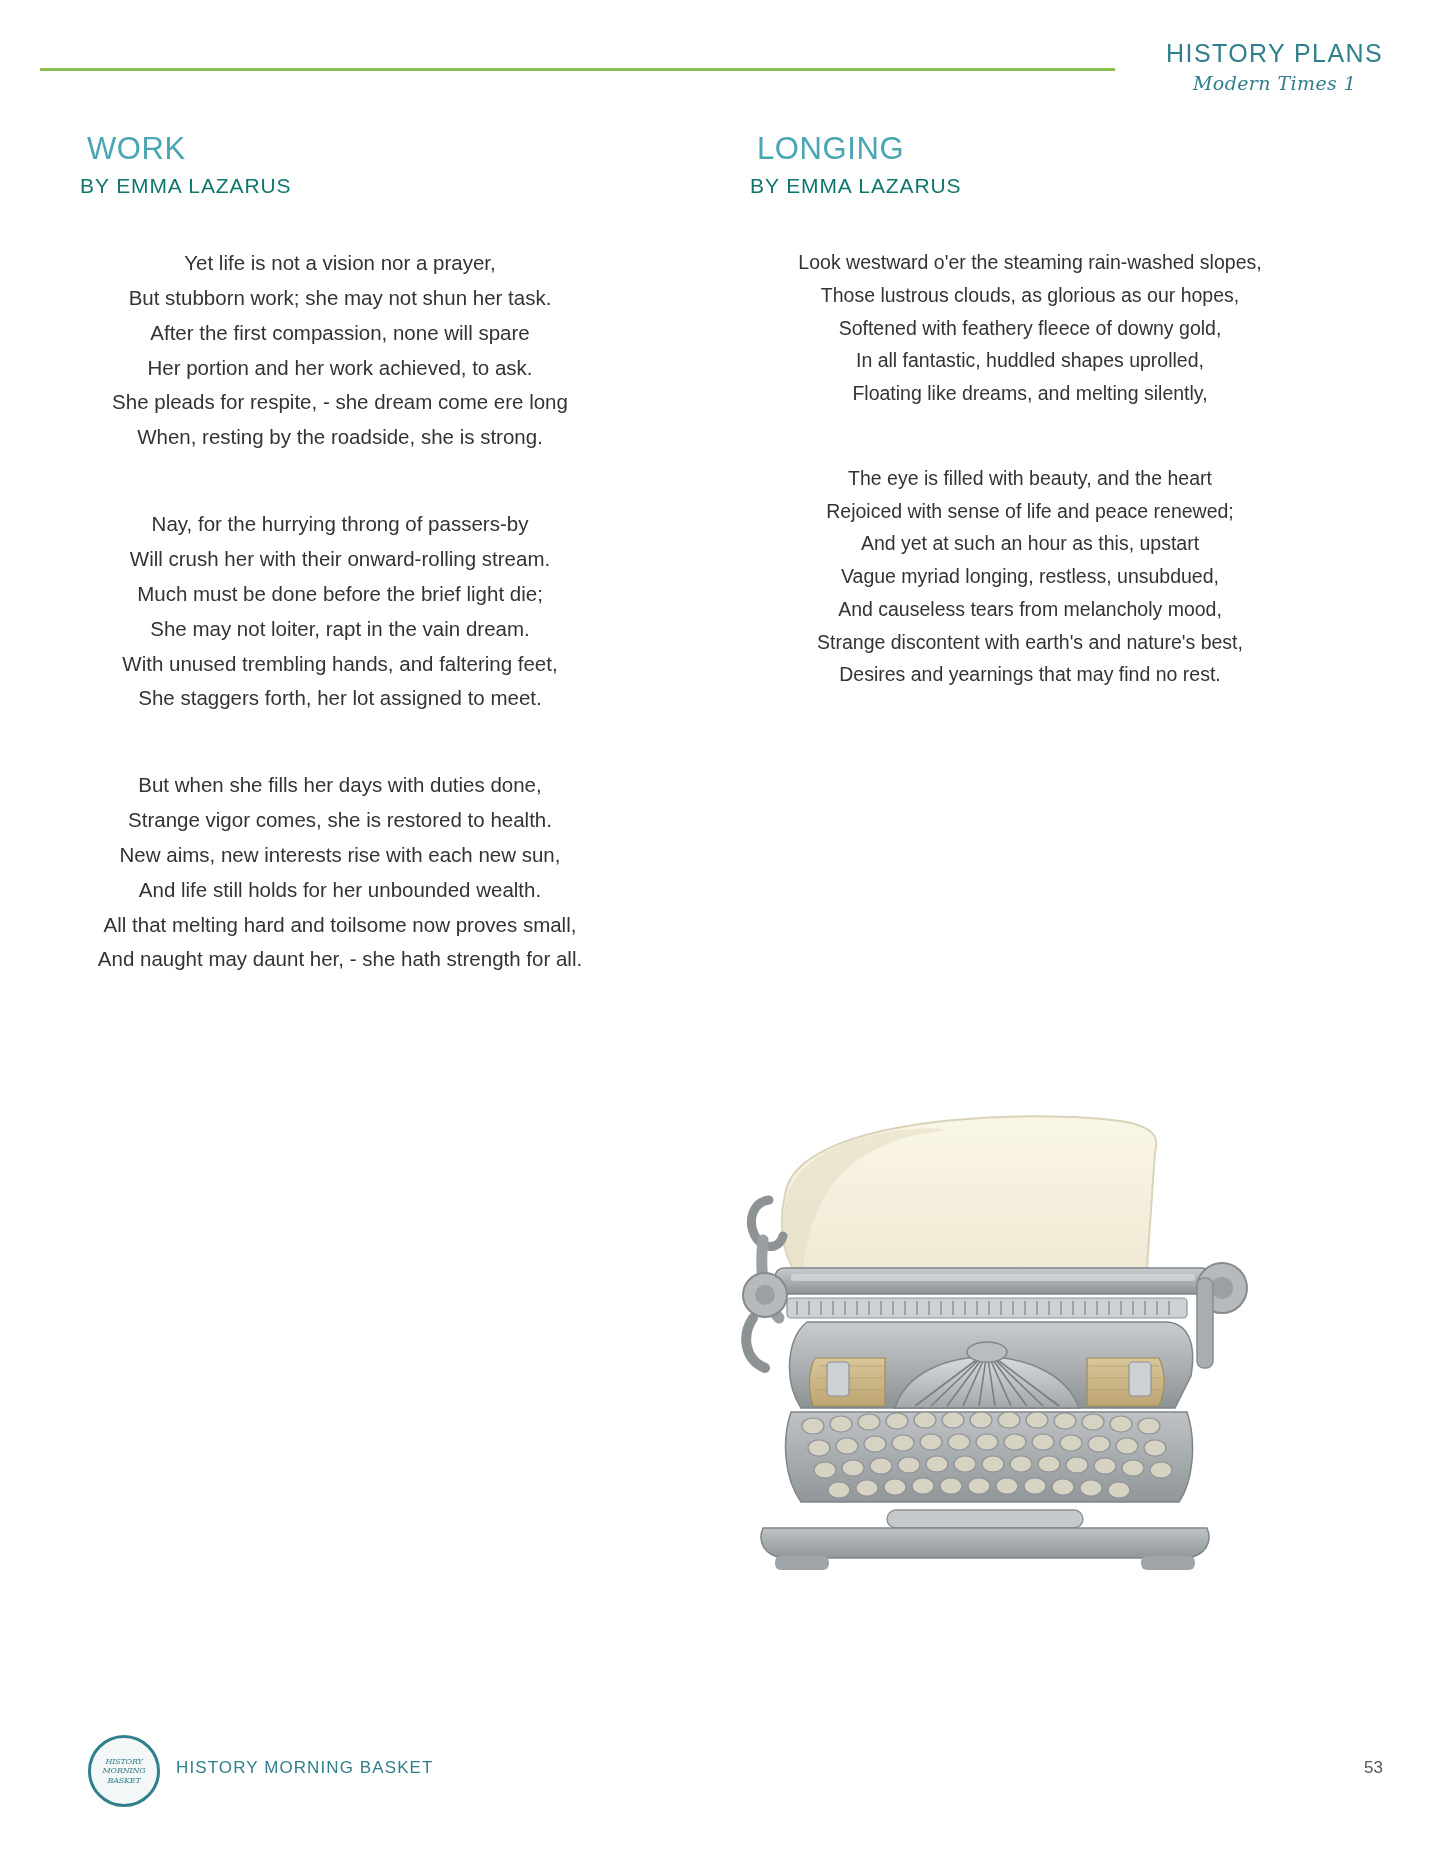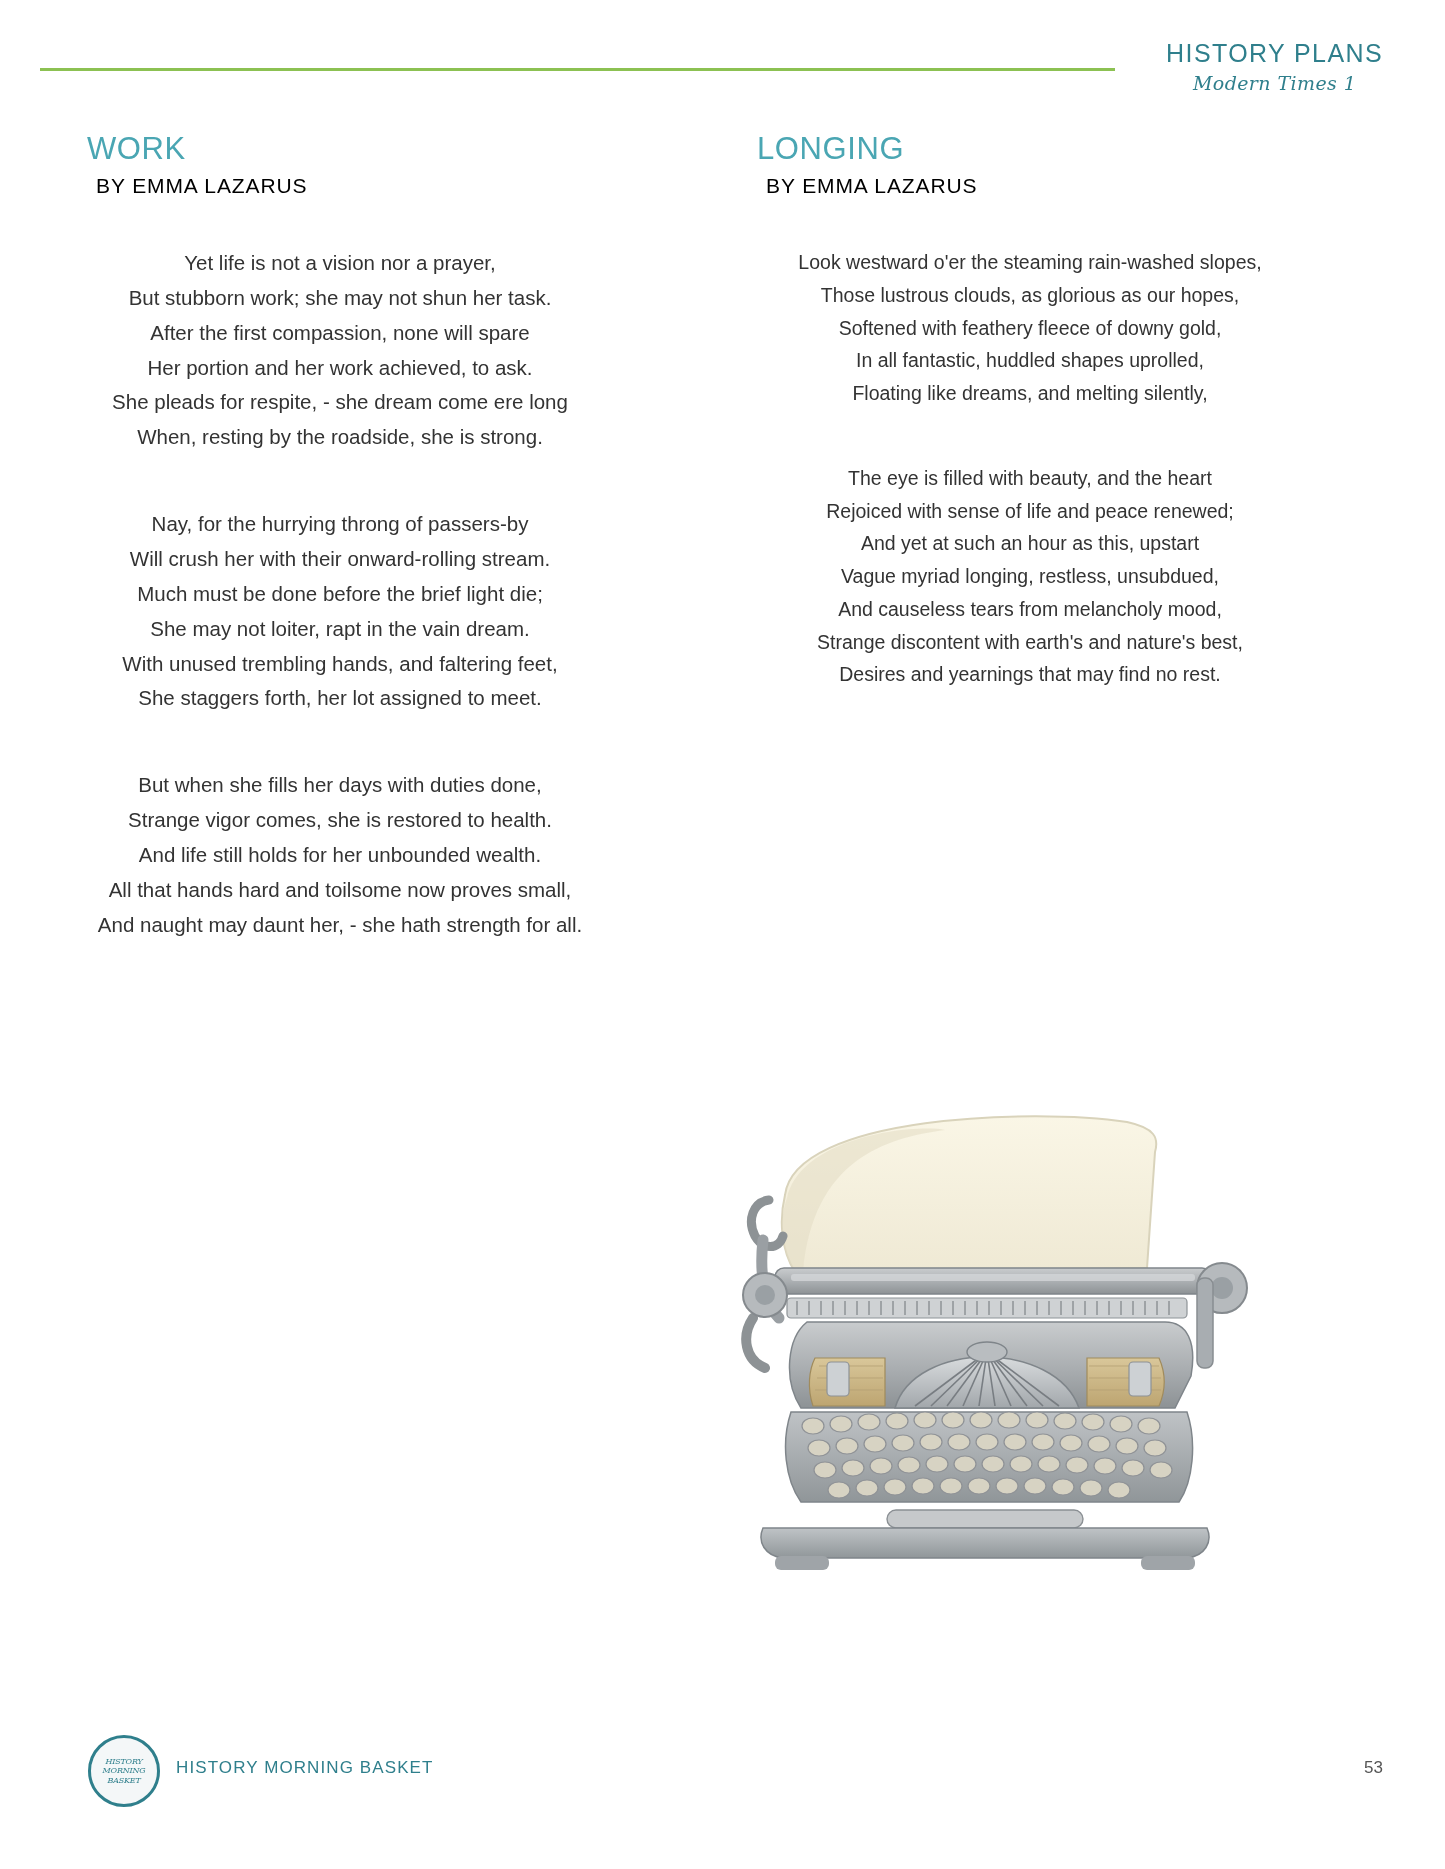--- a/index.html
+++ b/index.html
@@ -59,23 +59,23 @@
   .poem-title {
     font-size: 31px;
     color: #4aa6b3;
     letter-spacing: 0.6px;
     font-weight: 400;
     margin: 0 0 8px 7px;
     line-height: 1.1;
   }
   .poem-author {
     font-size: 21px;
-    color: #000000;
+    color: #0f766e;
     letter-spacing: 0.9px;
-    margin: 0 0 48px 16px;
+    margin: 0 0 48px 0;
     font-weight: 400;
   }
   .stanza {
     margin: 0 0 52px 0;
     text-align: center;
   }
   .stanza .line {
     font-size: 20.5px;
     line-height: 1.70;
     color: #333333;
@@ -163,22 +163,23 @@
     <div class="line">Will crush her with their onward-rolling stream.</div>
     <div class="line">Much must be done before the brief light die;</div>
     <div class="line">She may not loiter, rapt in the vain dream.</div>
     <div class="line">With unused trembling hands, and faltering feet,</div>
     <div class="line">She staggers forth, her lot assigned to meet.</div>
   </div>
 
   <div class="stanza">
     <div class="line">But when she fills her days with duties done,</div>
     <div class="line">Strange vigor comes, she is restored to health.</div>
+    <div class="line">New aims, new interests rise with each new sun,</div>
     <div class="line">And life still holds for her unbounded wealth.</div>
-    <div class="line">All that hands hard and toilsome now proves small,</div>
+    <div class="line">All that melting hard and toilsome now proves small,</div>
     <div class="line">And naught may daunt her, - she hath strength for all.</div>
   </div>
 </div>
 
 <div class="col col-right">
   <h1 class="poem-title">LONGING</h1>
   <div class="poem-author">BY EMMA LAZARUS</div>
 
   <div class="stanza">
     <div class="line">Look westward o'er the steaming rain-washed slopes,</div>

